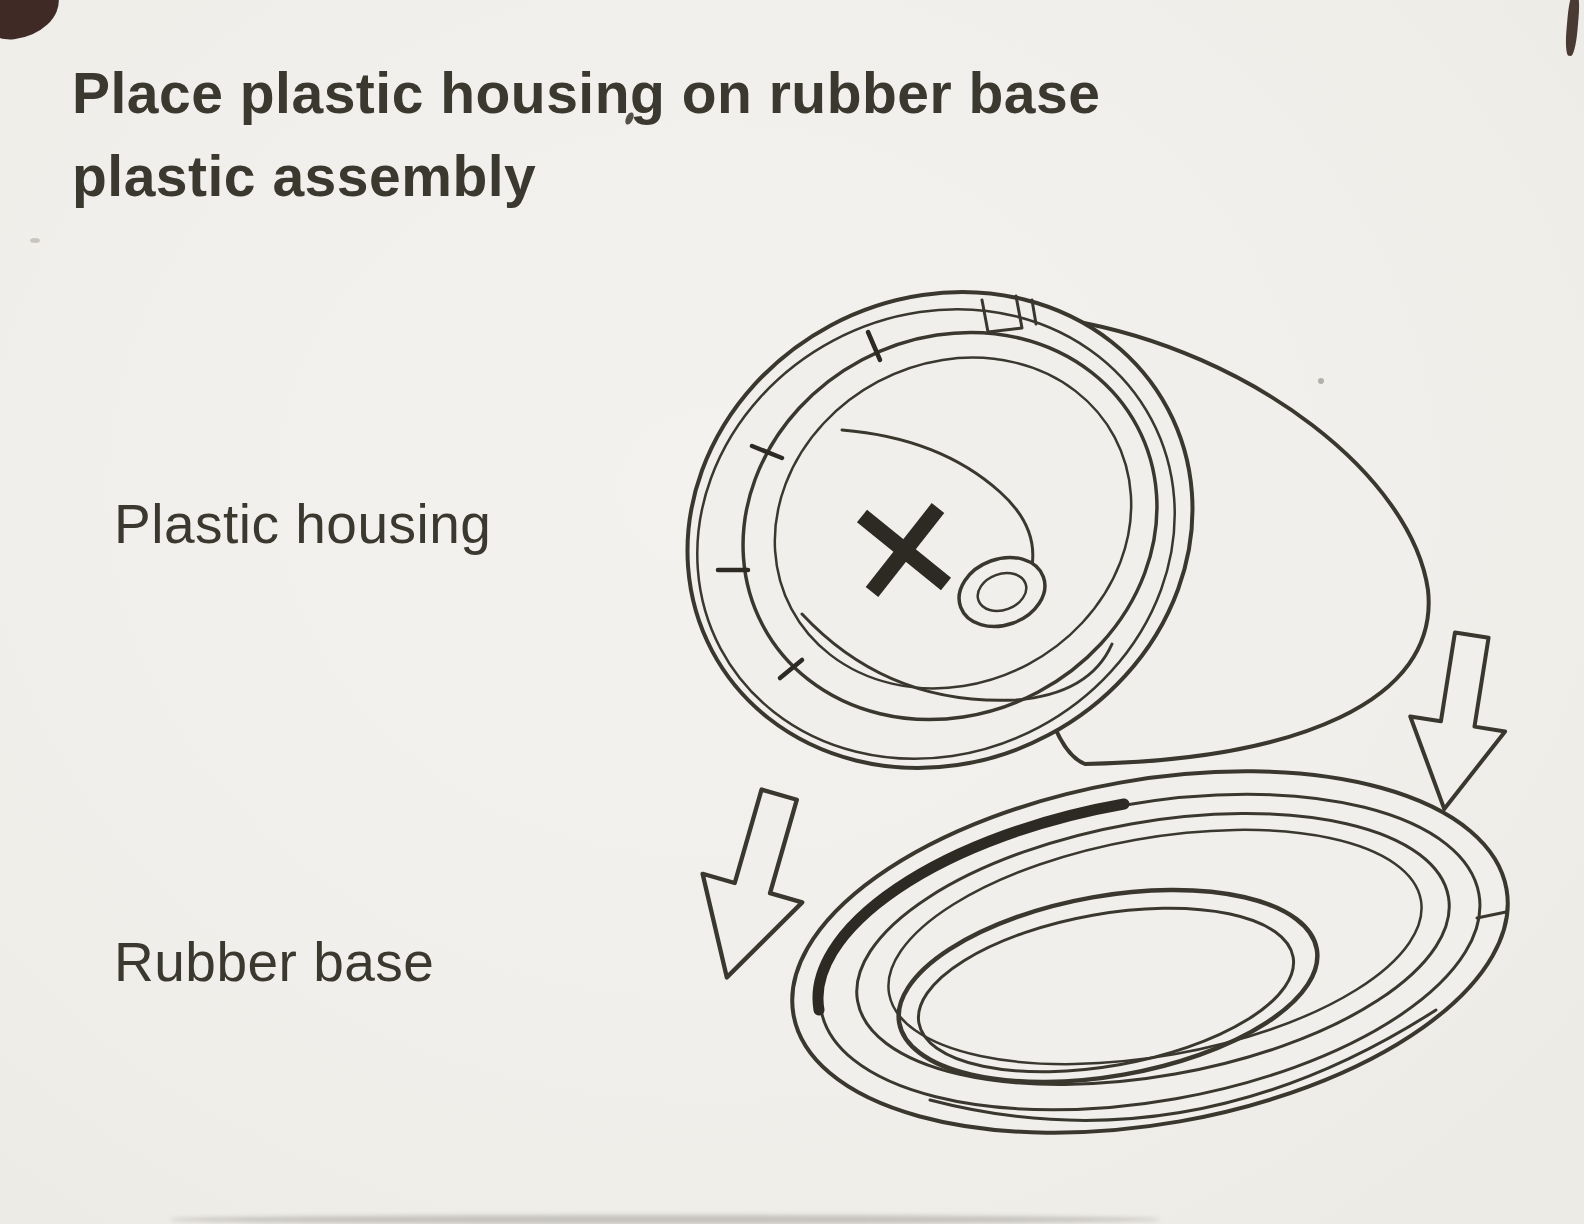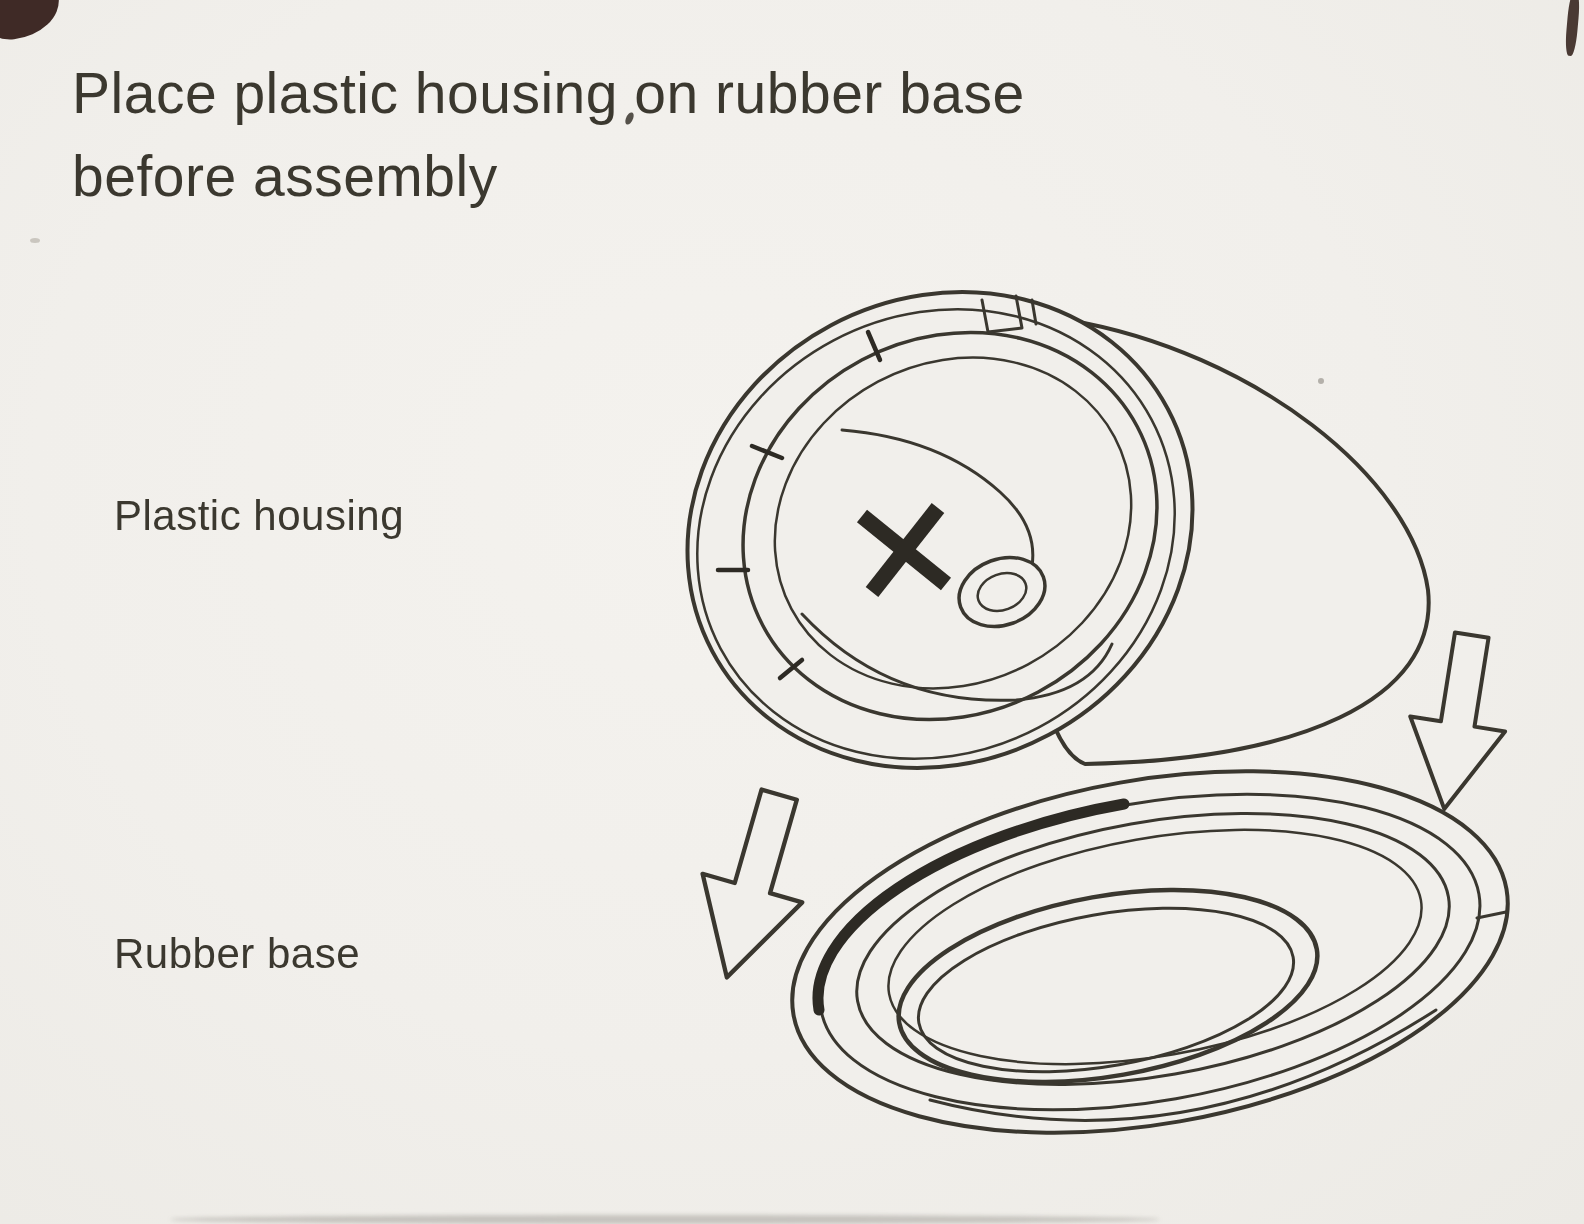--- a/index.html
+++ b/index.html
@@ -14,28 +14,28 @@
     overflow: hidden;
     background: radial-gradient(ellipse at 45% 40%, #f4f2ee 0%, #f1efeb 55%, #eceae5 100%);
     font-family: "Liberation Sans", "DejaVu Sans", sans-serif;
     color: #3a372f;
   }
   .title {
     position: absolute;
     left: 72px;
     top: 52px;
     font-size: 57px;
-    font-weight: 400;
+    font-weight: 700;
     line-height: 1.46;
     letter-spacing: 0.5px;
     color: #3b382f;
   }
   .part-label {
     position: absolute;
-    font-size: 42px;
+    font-size: 55px;
     font-weight: 400;
     letter-spacing: 0.5px;
     color: #3b382f;
     white-space: nowrap;
   }
   .label-housing { left: 114px; top: 492px; }
   .label-base    { left: 114px; top: 930px; }
   .diagram-svg {
     position: absolute;
     left: 0;
@@ -74,21 +74,21 @@
 
   <div class="artifact corner-tl"></div>
   <div class="artifact corner-tr"></div>
   <div class="artifact speck-1"></div>
   <div class="artifact speck-2"></div>
   <div class="artifact speck-3"></div>
   <div class="artifact bottom-smudge"></div>
 
   <div class="title">
     <span>Place plastic housing on rubber base</span><br>
-    <span>before assembly</span>
+    <span>plastic assembly</span>
   </div>
 
   <div class="part-label label-housing">Plastic housing</div>
   <div class="part-label label-base">Rubber base</div>
 
   <svg class="diagram-svg" viewBox="0 0 1584 1224" xmlns="http://www.w3.org/2000/svg" fill="none" stroke="#3a372f" stroke-width="3.5" stroke-linecap="round" stroke-linejoin="round">
 
     <g>
       <ellipse cx="1150" cy="952" rx="362" ry="172" transform="rotate(-10 1150 952)" fill="#f1efeb" stroke-width="4"></ellipse>
       <path d="M 930 1100 Q 1190 1168 1436 1010" stroke-width="3"></path>

